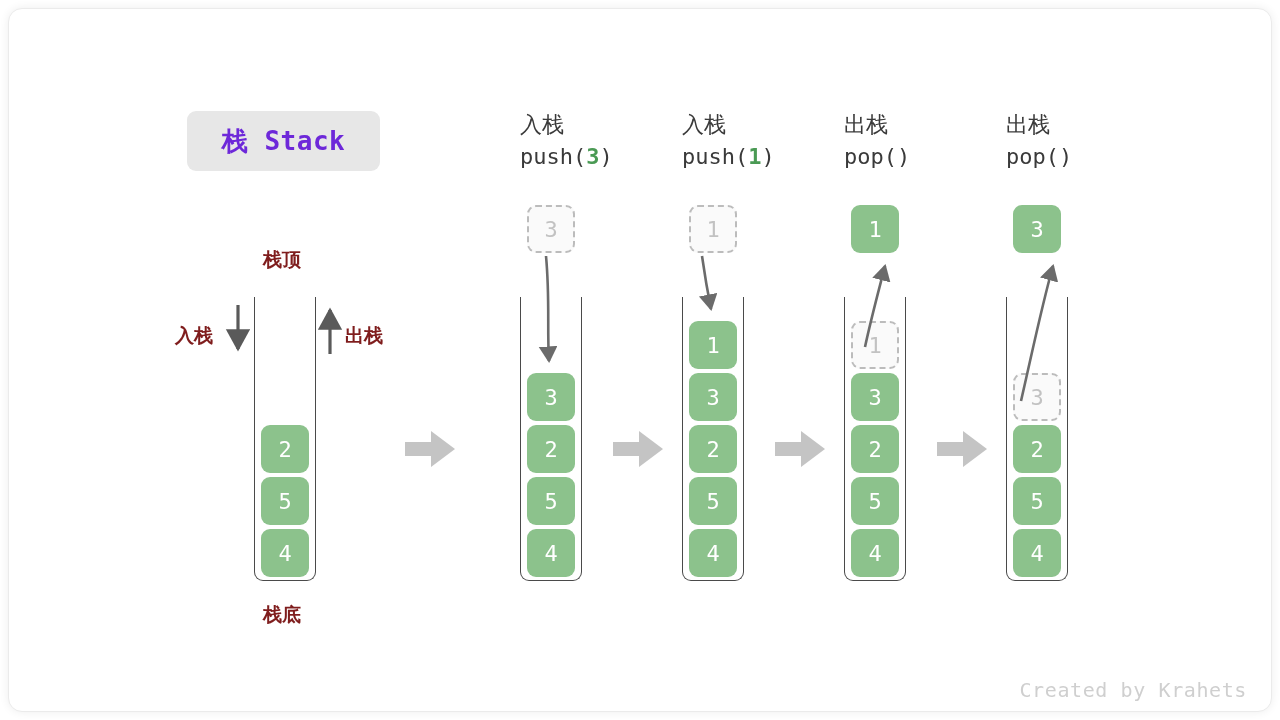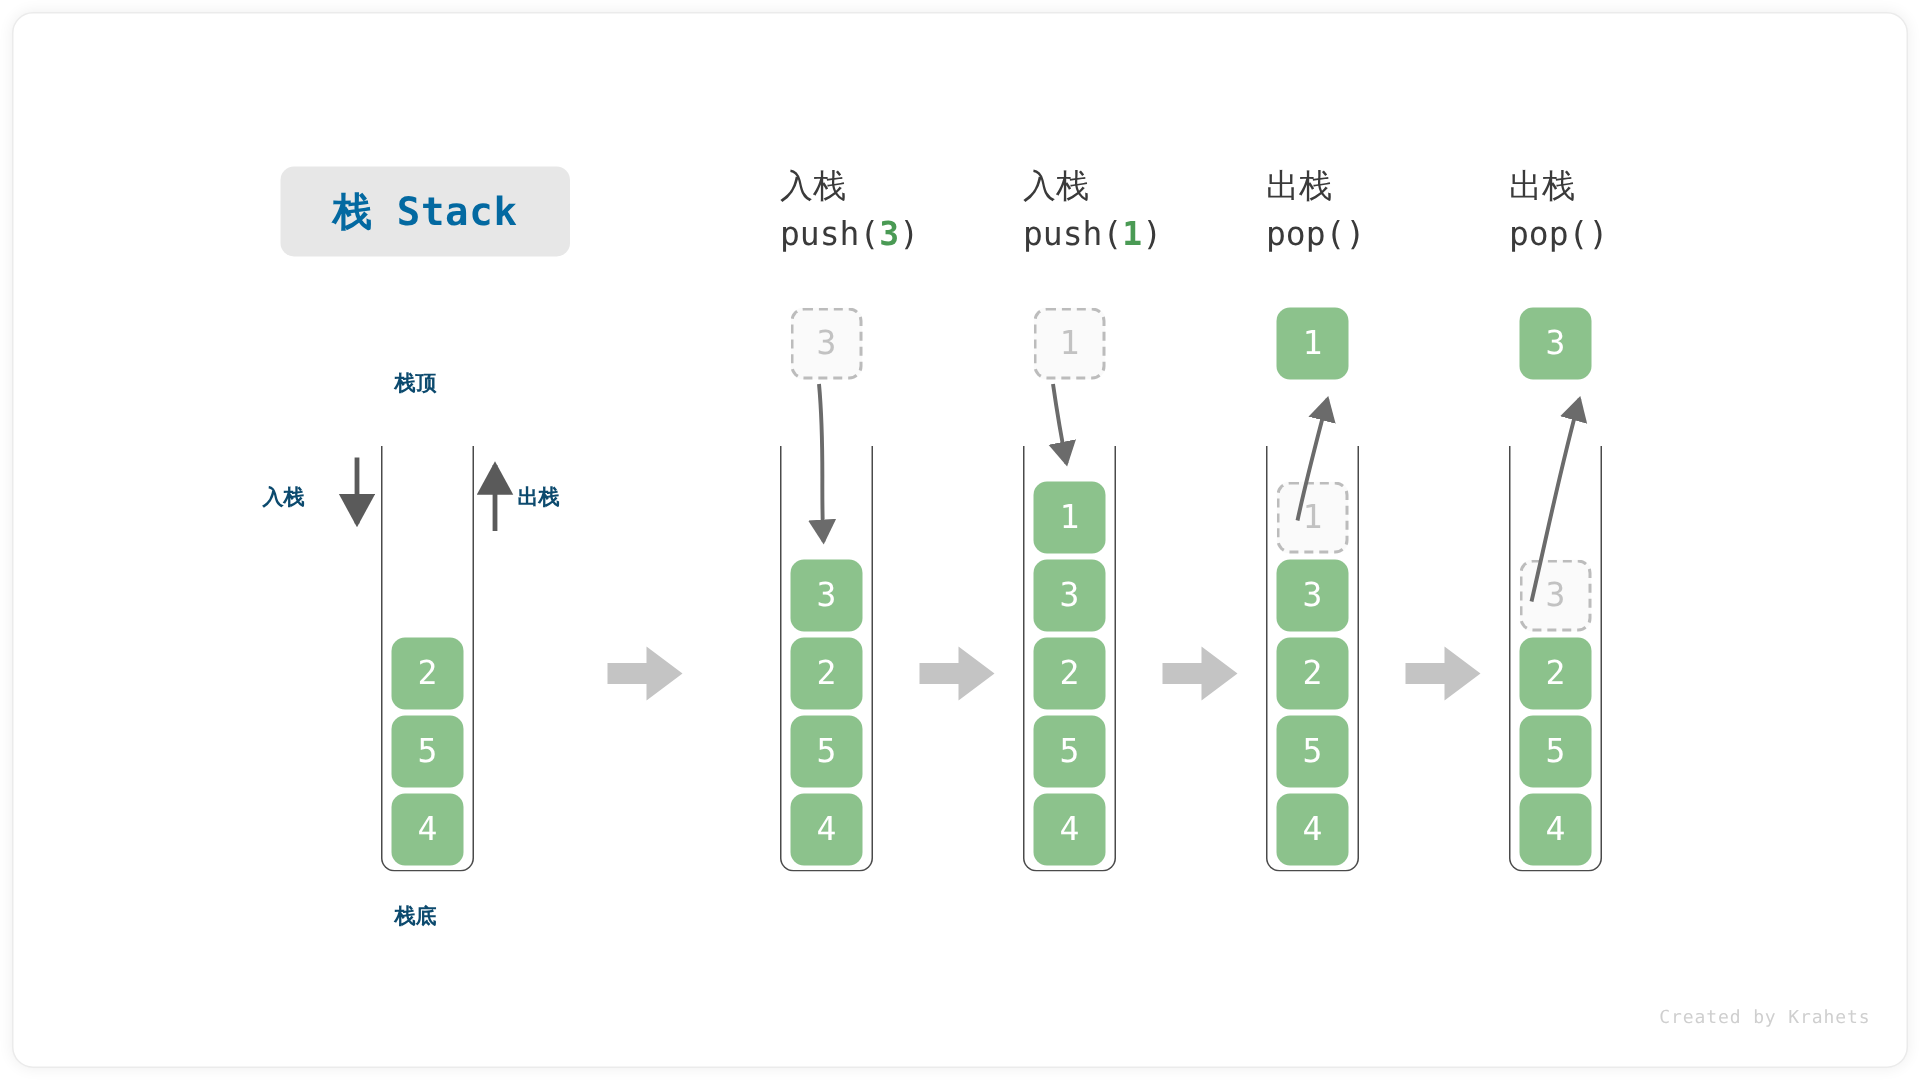--- a/index.html
+++ b/index.html
@@ -23,29 +23,29 @@
 
   
   .title-badge {
     position: absolute;
     left: 178px; top: 102px;
     width: 193px; height: 60px;
     background: #e7e7e7;
     border-radius: 9px;
     display: flex; align-items: center; justify-content: center;
     font-family: "DejaVu Sans Mono", "Liberation Mono", monospace;
-    font-size: 26px; font-weight: bold; color: #0369a1;
+    font-size: 26px; font-weight: bold; color: #6d28d9;
     letter-spacing: 0.5px;
   }
 
   
   .cjk-bold {
     position: absolute;
     font-family: "DejaVu Sans", "Liberation Sans", sans-serif;
-    font-size: 14px; font-weight: bold; color: #0c4a6e;
+    font-size: 19px; font-weight: bold; color: #7f1d1d;
     white-space: nowrap;
   }
   .op-label {
     position: absolute;
     width: 160px;
     text-align: left;
     font-family: "DejaVu Sans Mono", "Liberation Mono", monospace;
     font-size: 22px; color: #3a3a3a; line-height: 1.45;
     white-space: nowrap;
   }
@@ -81,23 +81,23 @@
     color: #c2c2c2;
     border: 2px dashed #bcbcbc;
   }
 
   
   #overlay { position: absolute; left: 0; top: 0; width: 1264px; height: 704px; pointer-events: none; }
 
   
   .credit {
     position: absolute;
-    right: 26px; bottom: 28px;
-    font-family: "DejaVu Sans Mono", "Liberation Mono", monospace;
-    font-size: 12px; color: #cfcfcf; letter-spacing: 0.6px;
+    right: 26px; bottom: 11px;
+    font-family: "DejaVu Sans Mono", "Liberation Mono", monospace;
+    font-size: 20px; color: #cfcfcf; letter-spacing: 0.6px;
   }
 </style>
 </head>
 <body>
 
 <div id="card">
   <div id="stage">
 
     <div class="title-badge">栈 Stack</div>
 

